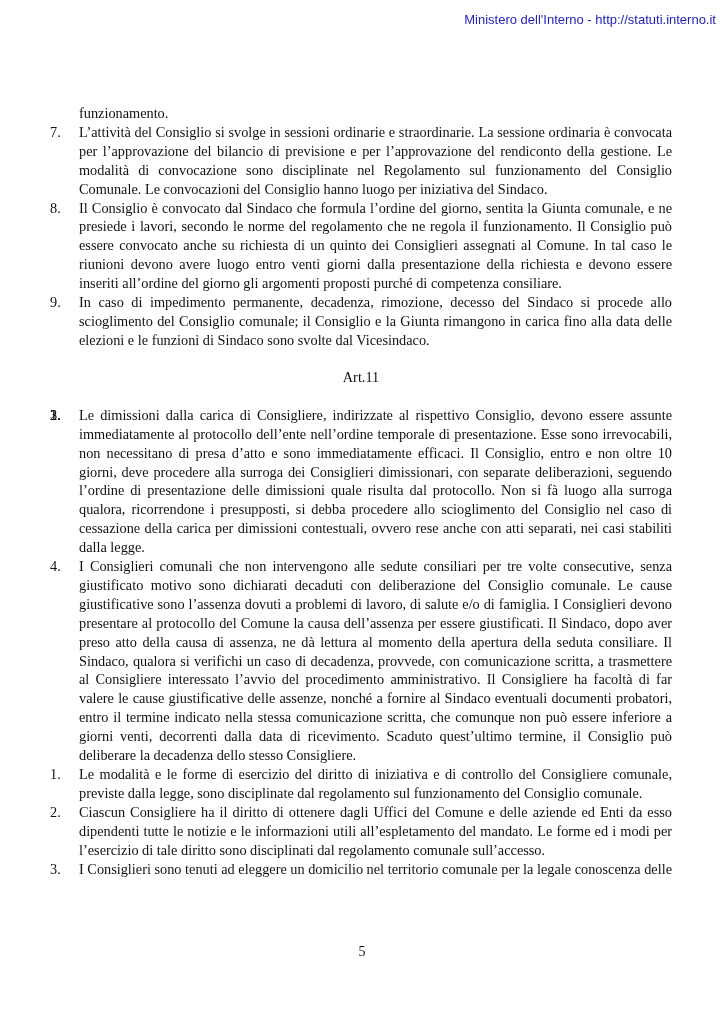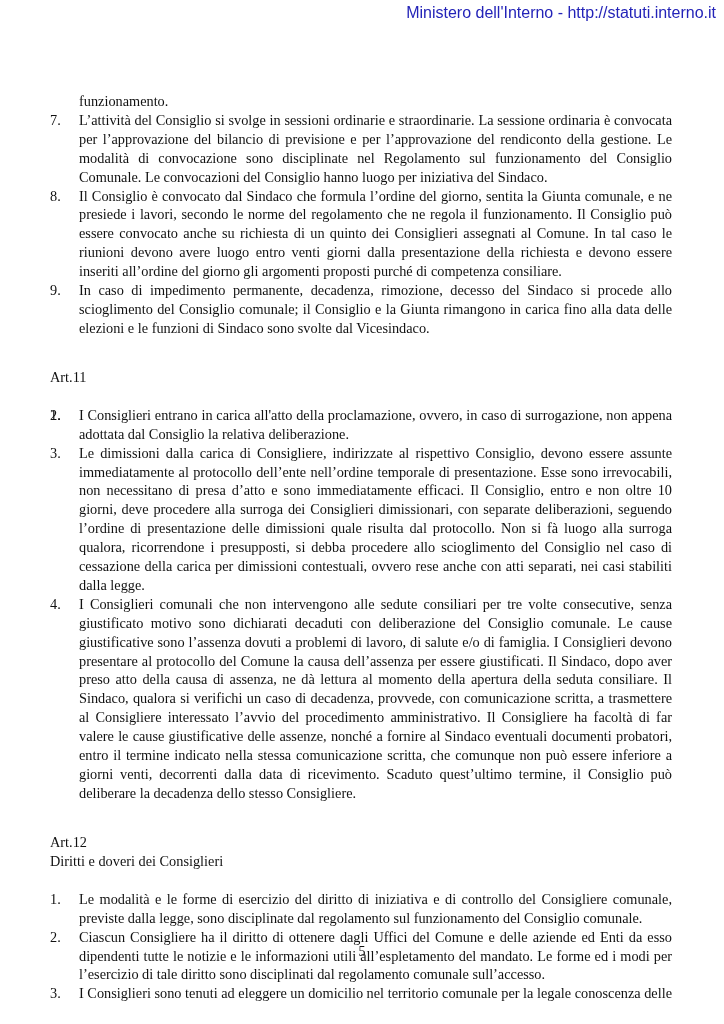--- a/index.html
+++ b/index.html
@@ -10,24 +10,24 @@
     body {
       width: 724px;
       height: 1024px;
       position: relative;
       overflow: hidden;
       font-family: "Liberation Serif", serif;
       color: #111111;
     }
     .header-link {
       position: absolute;
-      top: 4px;
+      top: 12px;
       right: 8px;
       font-family: "Liberation Sans", sans-serif;
-      font-size: 16px;
+      font-size: 13px;
       color: #2323b8;
       white-space: nowrap;
     }
     .page {
       position: absolute;
       left: 50px;
       top: 88px;
       width: 622px;
       font-size: 14.3px;
       line-height: 18.9px;
@@ -44,22 +44,22 @@
       position: relative;
       padding-left: 29px;
       text-align: justify;
     }
     li.item .num {
       position: absolute;
       left: 0;
       top: 0;
     }
     .article-head {
-      text-align: left;
-      margin-top: 30px;
+      text-align: center;
+      margin-top: 18px;
       margin-bottom: 19px;
     }
     .article-head div {
       line-height: 19px;
     }
     .page-number {
       position: absolute;
       top: 944px;
       left: 0;
       width: 724px;
@@ -67,21 +67,21 @@
       font-size: 14px;
     }
   </style>
 </head>
 <body>
 
 <a class="header-link">Ministero dell'Interno - http://statuti.interno.it</a>
 
 <div class="page">
 
-  <p class="continuation" style="margin-top:4px;margin-bottom:0;">funzionamento.</p>
+  <p class="continuation" style="margin-top:16px;margin-bottom:0;">funzionamento.</p>
 
   <ol>
     <li class="item">
       <span class="num">7.</span>
       <span>L’attività del Consiglio si svolge in sessioni ordinarie e straordinarie. La sessione ordinaria è convocata per l’approvazione del bilancio di previsione e per l’approvazione del rendiconto della gestione. Le modalità di convocazione sono disciplinate nel Regolamento sul funzionamento del Consiglio Comunale. Le convocazioni del Consiglio hanno luogo per iniziativa del Sindaco.</span>
     </li>
     <li class="item">
       <span class="num">8.</span>
       <span>Il Consiglio è convocato dal Sindaco che formula l’ordine del giorno, sentita la Giunta comunale, e ne presiede i lavori, secondo le norme del regolamento che ne regola il funzionamento. Il Consiglio può essere convocato anche su richiesta di un quinto dei Consiglieri assegnati al Comune. In tal caso le riunioni devono avere luogo entro venti giorni dalla presentazione della richiesta e devono essere inseriti all’ordine del giorno gli argomenti proposti purché di competenza consiliare.</span>
     </li>
@@ -94,36 +94,31 @@
   <div class="article-head">
     <div>Art.11</div>
   </div>
 
   <ol>
     <li class="item">
       <span class="num">1.</span>
     </li>
     <li class="item">
       <span class="num">2.</span>
-      <span>I Consiglieri entrano in carica all'atto della proclamazione, ovvero, in caso di surrogazione, non appena adottata dal Consiglio la relativa deliberazione.</span>
     </li>
     <li class="item">
       <span class="num">3.</span>
       <span>Le dimissioni dalla carica di Consigliere, indirizzate al rispettivo Consiglio, devono essere assunte immediatamente al protocollo dell’ente nell’ordine temporale di presentazione. Esse sono irrevocabili, non necessitano di presa d’atto e sono immediatamente efficaci. Il Consiglio, entro e non oltre 10 giorni, deve procedere alla surroga dei Consiglieri dimissionari, con separate deliberazioni, seguendo l’ordine di presentazione delle dimissioni quale risulta dal protocollo. Non si fà luogo alla surroga qualora, ricorrendone i presupposti, si debba procedere allo scioglimento del Consiglio nel caso di cessazione della carica per dimissioni contestuali, ovvero rese anche con atti separati, nei casi stabiliti dalla legge.</span>
     </li>
     <li class="item">
       <span class="num">4.</span>
       <span>I Consiglieri comunali che non intervengono alle sedute consiliari per tre volte consecutive, senza giustificato motivo sono dichiarati decaduti con deliberazione del Consiglio comunale. Le cause giustificative sono l’assenza dovuti a problemi di lavoro, di salute e/o di famiglia. I Consiglieri devono presentare al protocollo del Comune la causa dell’assenza per essere giustificati. Il Sindaco, dopo aver preso atto della causa di assenza, ne dà lettura al momento della apertura della seduta consiliare. Il Sindaco, qualora si verifichi un caso di decadenza, provvede, con comunicazione scritta, a trasmettere al Consigliere interessato l’avvio del procedimento amministrativo. Il Consigliere ha facoltà di far valere le cause giustificative delle assenze, nonché a fornire al Sindaco eventuali documenti probatori, entro il termine indicato nella stessa comunicazione scritta, che comunque non può essere inferiore a giorni venti, decorrenti dalla data di ricevimento. Scaduto quest’ultimo termine, il Consiglio può deliberare la decadenza dello stesso Consigliere.</span>
     </li>
   </ol>
 
-  <div class="article-head">
-    <div>Art.12</div>
-    <div>Diritti e doveri dei Consiglieri</div>
-  </div>
 
   <ol>
     <li class="item">
       <span class="num">1.</span>
       <span>Le modalità e le forme di esercizio del diritto di iniziativa e di controllo del Consigliere comunale, previste dalla legge, sono disciplinate dal regolamento sul funzionamento del Consiglio comunale.</span>
     </li>
     <li class="item">
       <span class="num">2.</span>
       <span>Ciascun Consigliere ha il diritto di ottenere dagli Uffici del Comune e delle aziende ed Enti da esso dipendenti tutte le notizie e le informazioni utili all’espletamento del mandato. Le forme ed i modi per l’esercizio di tale diritto sono disciplinati dal regolamento comunale sull’accesso.</span>
     </li>

